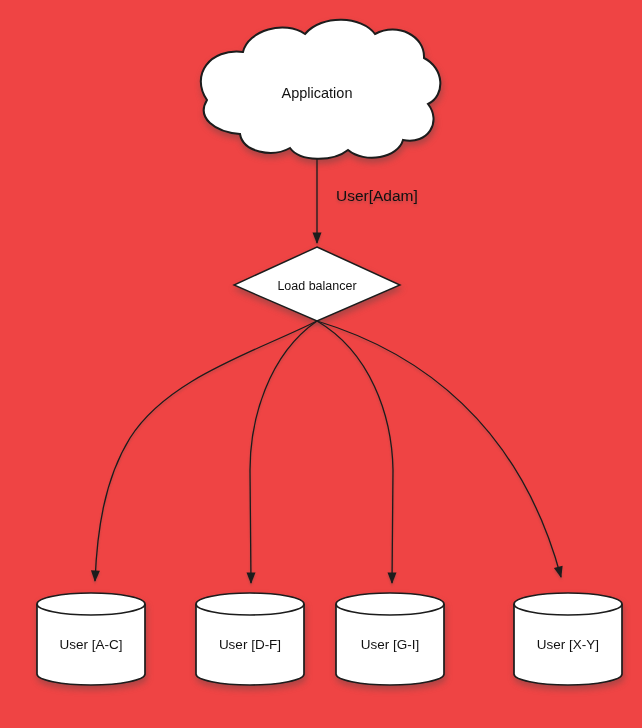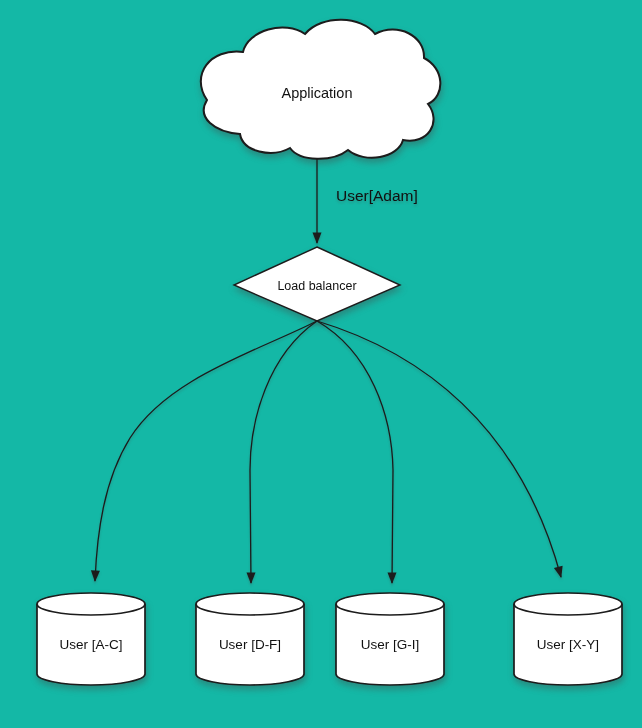--- a/index.html
+++ b/index.html
@@ -4,21 +4,21 @@
 <style>
   html, body {
     margin: 0;
     padding: 0;
     background: #ffffff;
   }
   .stage {
     position: relative;
     width: 642px;
     height: 728px;
-    background: #14b8a6;
+    background: #ef4444;
     overflow: hidden;
     font-family: "Liberation Sans", sans-serif;
   }
   svg { display: block; }
   .node-shadow   { filter: drop-shadow(1px 4px 3px rgba(70,70,70,0.40)); }
   .line-shadow   { filter: drop-shadow(0px 2px 1px rgba(70,70,70,0.30)); }
   .shape {
     fill: #ffffff;
     stroke: #1c1c1c;
   }

